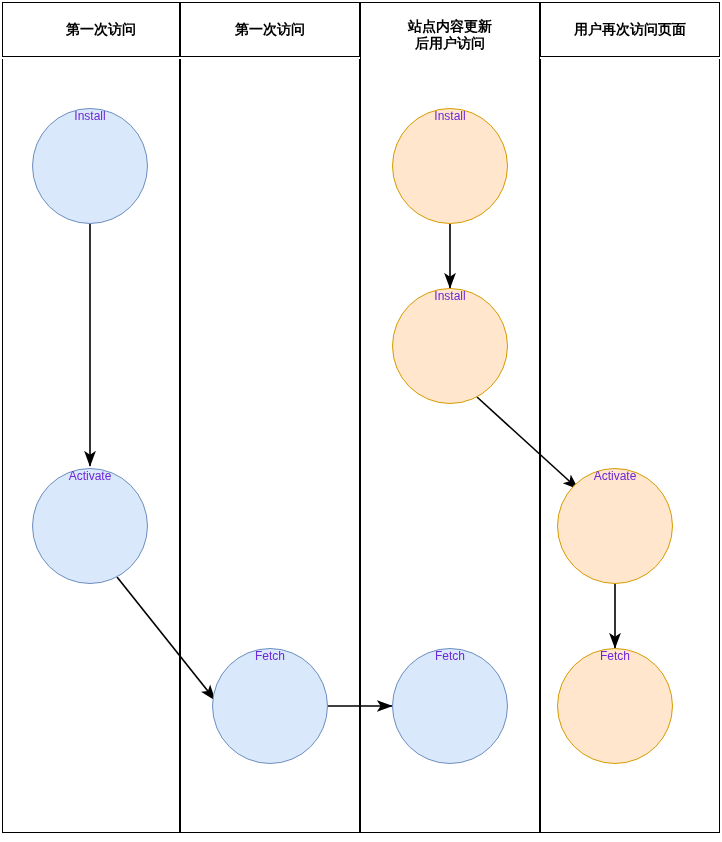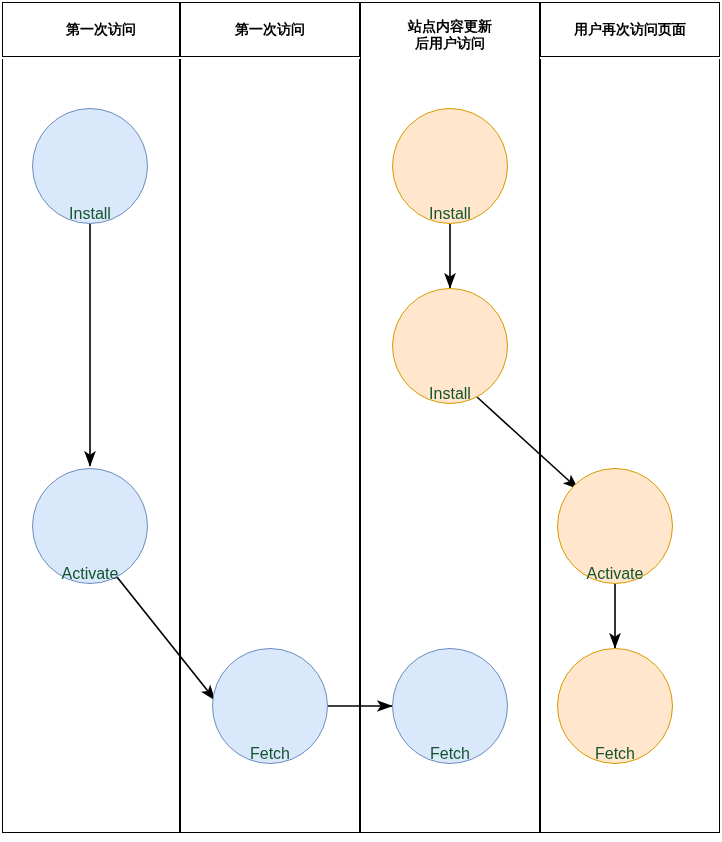--- a/index.html
+++ b/index.html
@@ -37,24 +37,24 @@
     border-top: none;
     background: #ffffff;
   }
 
   
   .node {
     position: absolute;
     box-sizing: border-box;
     border-radius: 50%;
     display: flex;
-    align-items: flex-end;
+    align-items: flex-start;
     justify-content: center;
-    font-size: 16px;
-    color: #14532d;
+    font-size: 12px;
+    color: #6d28d9;
     text-align: center;
     user-select: none;
   }
   .node.blue {
     background: #dae8fc;
     border: 1.5px solid #6c8ebf;
   }
   .node.orange {
     background: #ffe6cc;
     border: 1.5px solid #d79b00;

